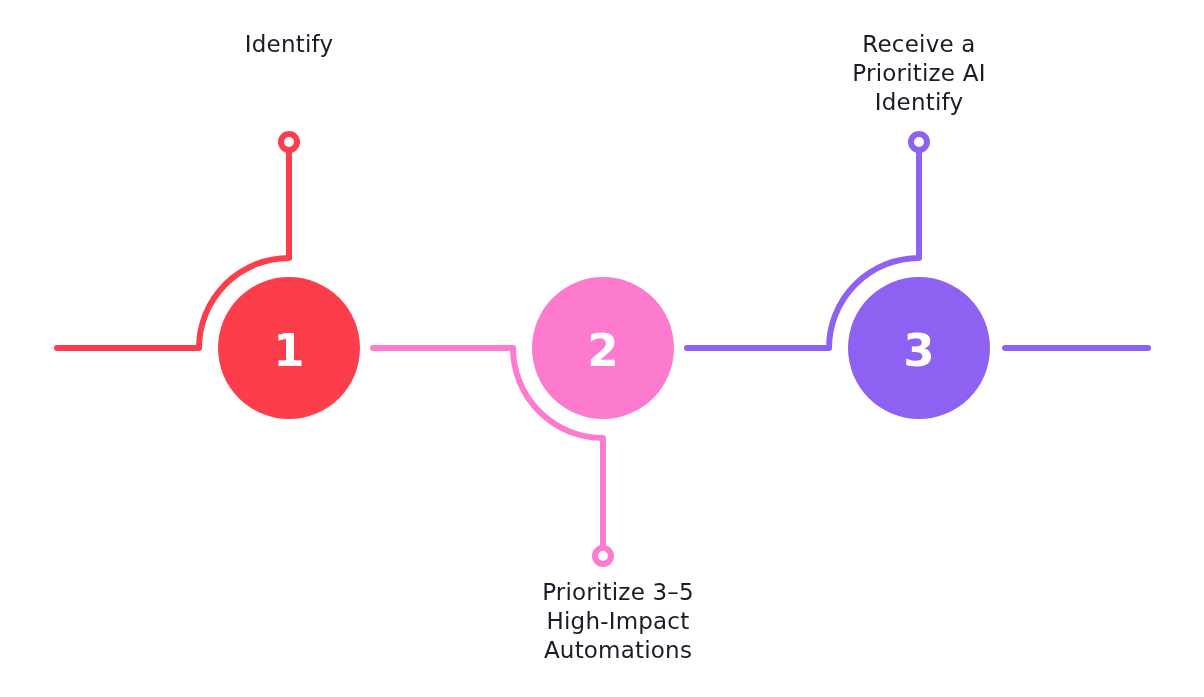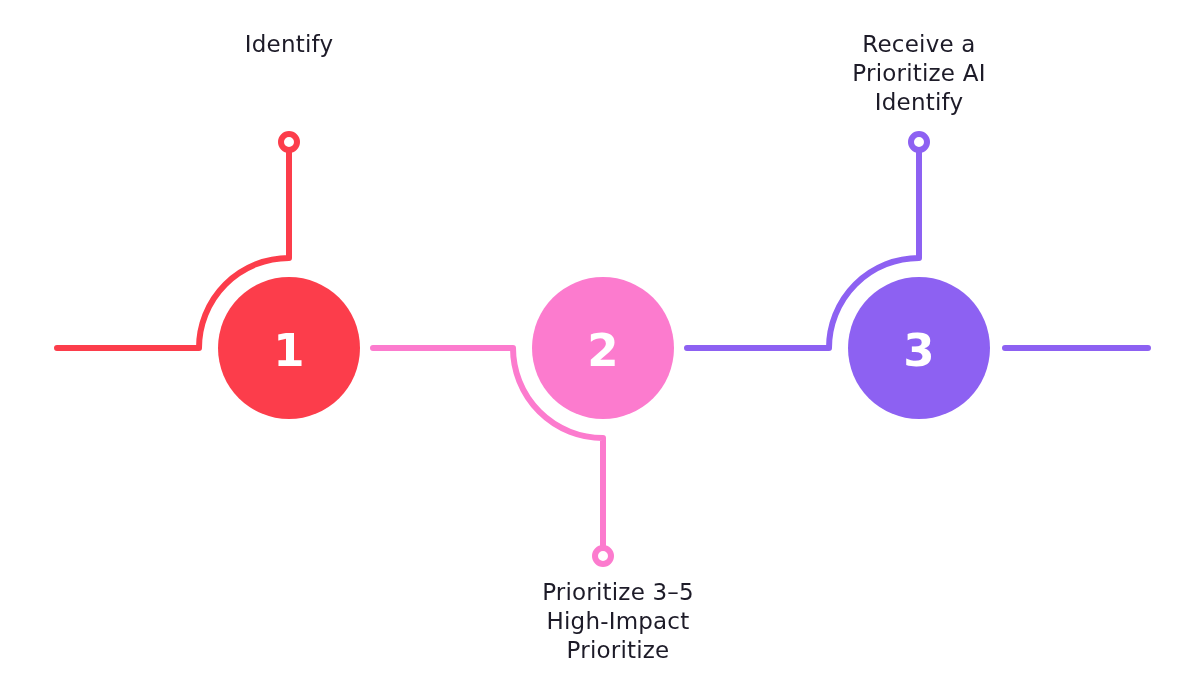--- a/index.html
+++ b/index.html
@@ -81,21 +81,21 @@
     </g>
   </svg>
 
   <div class="step-label label-1">
     <div>Identify</div>
   </div>
 
   <div class="step-label label-2">
     <div>Prioritize 3–5</div>
     <div>High-Impact</div>
-    <div>Prioritize</div>
+    <div>Automations</div>
   </div>
 
   <div class="step-label label-3">
     <div>Receive a</div>
     <div>Prioritize AI</div>
     <div>Identify</div>
   </div>
 
 </div>
 

